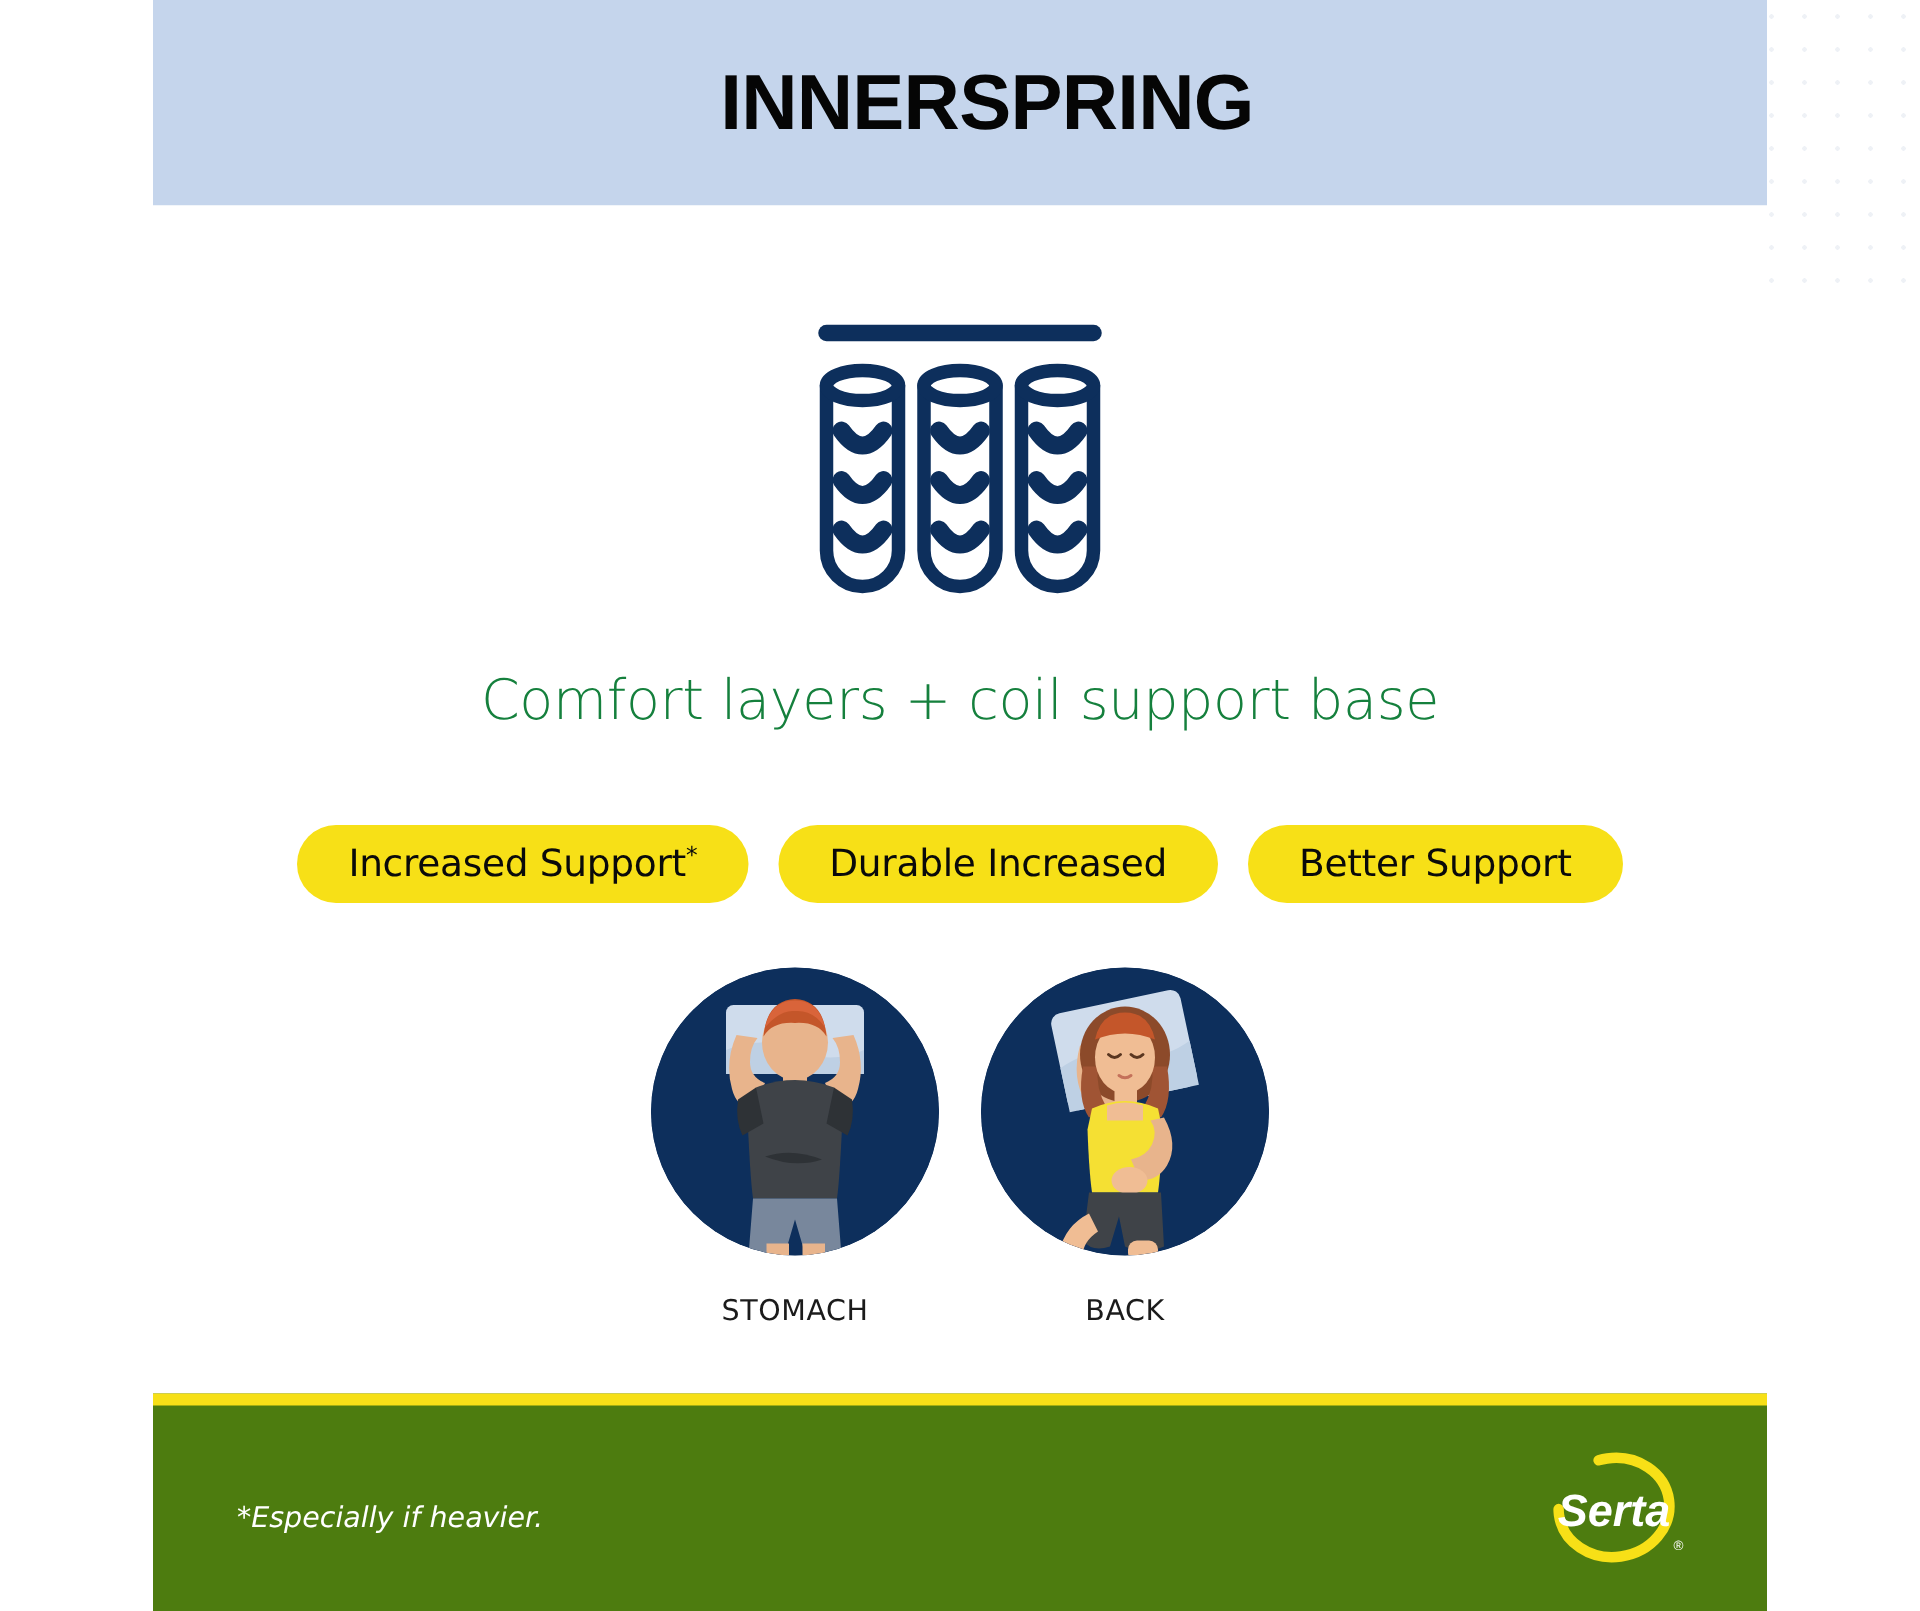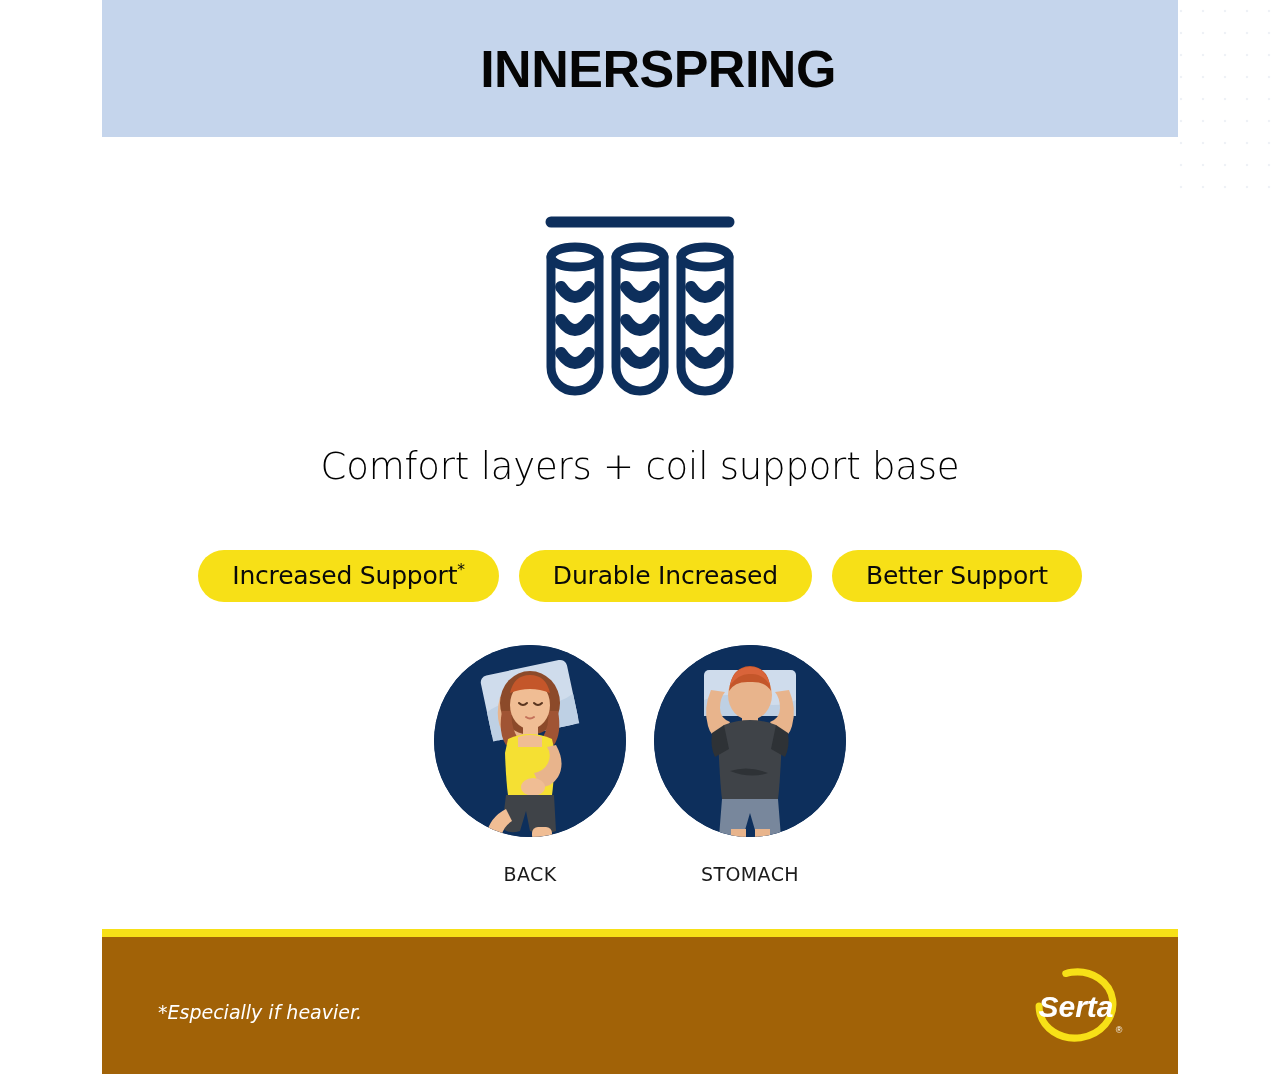--- a/index.html
+++ b/index.html
@@ -74,21 +74,21 @@
 
   .subtitle {
     position: absolute;
     top: 308px;
     left: 0;
     right: 0;
     text-align: center;
     font-family: "DejaVu Sans", sans-serif;
     font-weight: 300;
     font-size: 37px;
-    color: #000000;
+    color: #15803d;
     letter-spacing: -0.2px;
   }
 
   .pills {
     position: absolute;
     top: 413px;
     left: 0;
     right: 0;
     display: flex;
     justify-content: center;
@@ -146,21 +146,21 @@
     font-weight: 400;
     font-size: 19px;
     letter-spacing: 0.4px;
     color: #1b1b1b;
   }
 
   
   .footer {
     flex: none;
     height: 137px;
-    background: #a16207;
+    background: #4d7c0f;
     border-top: 8px solid #f7e017;
     position: relative;
     display: flex;
     align-items: center;
     text-align: right;
   }
   .footnote {
     position: absolute;
     left: 56px;
     top: 64px;
@@ -238,64 +238,20 @@
       </div>
     </div>
 
     <div class="positions">
 
       <div class="position">
         <div class="position-circle">
           <svg width="192" height="192" viewBox="0 0 192 192">
             <circle cx="96" cy="96" r="96" fill="#0d2f5c"></circle>
 
-            <g transform="rotate(-12 96 58)">
-              <rect x="52" y="22" width="88" height="66" rx="7" fill="#cfdcec"></rect>
-              <path d="M52 58 q22 -10 44 0 q22 10 44 0 l0 30 l-88 0 z" fill="#bed0e4"></path>
-            </g>
-
-            <path d="M66 52 q-6 22 4 38 q6 10 16 12 l6 -16 q-10 -4 -13 -13 q-4 -12 1 -21 z" fill="#e8b48c"></path>
-
-            <ellipse cx="96" cy="58" rx="30" ry="32" fill="#8c4a2a"></ellipse>
-            <path d="M68 66 q-4 22 4 34 l12 -6 q-8 -14 -6 -28 z" fill="#a05434"></path>
-            <path d="M124 66 q4 22 -4 34 l-12 -6 q8 -14 6 -28 z" fill="#a05434"></path>
-
-            <ellipse cx="96" cy="60" rx="20" ry="24" fill="#f0bd94"></ellipse>
-
-            <path d="M76 48 q4 -18 20 -18 q16 0 20 18 q-20 -8 -40 0 z" fill="#c4562a"></path>
-
-            <path d="M85 58 q4 4 8 0" stroke="#5a3620" stroke-width="2" fill="none" stroke-linecap="round"></path>
-            <path d="M100 58 q4 4 8 0" stroke="#5a3620" stroke-width="2" fill="none" stroke-linecap="round"></path>
-
-            <path d="M92 72 q4 3 8 0" stroke="#c4715a" stroke-width="2" fill="none" stroke-linecap="round"></path>
-
-            <rect x="89" y="80" width="15" height="10" fill="#f0bd94"></rect>
-
-            <path d="M74 94 q22 -10 44 0 l3 14 q-1 28 -3 42 l-44 0 q-2 -14 -3 -42 z" fill="#f5e033"></path>
-            <path d="M84 92 l0 10 l24 0 l0 -10 q-12 -4 -24 0 z" fill="#f0bd94"></path>
-
-            <path d="M122 100 q10 18 2 32 q-6 10 -18 10 l-6 -14 q10 -2 14 -10 q4 -9 -1 -16 z" fill="#e8b48c"></path>
-
-            <ellipse cx="99" cy="142" rx="12" ry="9" fill="#f0bd94"></ellipse>
-
-            <path d="M72 150 l48 0 l2 36 q-14 6 -26 0 l-4 -20 l-6 20 q-12 4 -18 -4 z" fill="#3f4348"></path>
-
-            <path d="M72 164 q-16 8 -20 26 q-2 6 2 10 l14 -4 q-2 -12 10 -20 z" fill="#f0bd94"></path>
-
-            <rect x="98" y="182" width="20" height="14" rx="6" fill="#f0bd94"></rect>
-          </svg>
-        </div>
-        <div class="position-label">BACK</div>
-      </div>
-
-      <div class="position">
-        <div class="position-circle">
-          <svg width="192" height="192" viewBox="0 0 192 192">
-            <circle cx="96" cy="96" r="96" fill="#0d2f5c"></circle>
-
             <rect x="50" y="25" width="92" height="46" rx="5" fill="#cfdcec"></rect>
             <path d="M50 55 q24 -10 46 0 q24 10 46 0 l0 16 l-92 0 z" fill="#bed0e4"></path>
 
             <path d="M57 45 q-8 18 -3 36 q3 12 14 14 l8 -18 q-10 -4 -10 -14 q0 -10 5 -16 z" fill="#e8b48c"></path>
             <path d="M135 45 q8 18 3 36 q-3 12 -14 14 l-8 -18 q10 -4 10 -14 q0 -10 -5 -16 z" fill="#e8b48c"></path>
 
             <ellipse cx="96" cy="50" rx="22" ry="25" fill="#e8b48c"></ellipse>
             <path d="M75 46 q2 -24 21 -25 q19 1 21 25 q-6 -10 -21 -9 q-15 -1 -21 9 z" fill="#c4562a"></path>
             <path d="M76 40 q10 -12 20 -11 q12 -1 20 11 q-4 -18 -20 -18 q-16 0 -20 18 z" fill="#d9643a"></path>
 
@@ -308,20 +264,64 @@
 
             <path d="M76 126 q18 -6 38 2 q-18 6 -38 -2 z" fill="#2e3236"></path>
 
             <path d="M68 154 l56 0 l3 38 l-24 0 l-7 -24 l-7 24 l-24 0 z" fill="#78879c"></path>
 
             <rect x="77" y="184" width="15" height="12" fill="#e8b48c"></rect>
             <rect x="101" y="184" width="15" height="12" fill="#e8b48c"></rect>
           </svg>
         </div>
         <div class="position-label">STOMACH</div>
+      </div>
+
+      <div class="position">
+        <div class="position-circle">
+          <svg width="192" height="192" viewBox="0 0 192 192">
+            <circle cx="96" cy="96" r="96" fill="#0d2f5c"></circle>
+
+            <g transform="rotate(-12 96 58)">
+              <rect x="52" y="22" width="88" height="66" rx="7" fill="#cfdcec"></rect>
+              <path d="M52 58 q22 -10 44 0 q22 10 44 0 l0 30 l-88 0 z" fill="#bed0e4"></path>
+            </g>
+
+            <path d="M66 52 q-6 22 4 38 q6 10 16 12 l6 -16 q-10 -4 -13 -13 q-4 -12 1 -21 z" fill="#e8b48c"></path>
+
+            <ellipse cx="96" cy="58" rx="30" ry="32" fill="#8c4a2a"></ellipse>
+            <path d="M68 66 q-4 22 4 34 l12 -6 q-8 -14 -6 -28 z" fill="#a05434"></path>
+            <path d="M124 66 q4 22 -4 34 l-12 -6 q8 -14 6 -28 z" fill="#a05434"></path>
+
+            <ellipse cx="96" cy="60" rx="20" ry="24" fill="#f0bd94"></ellipse>
+
+            <path d="M76 48 q4 -18 20 -18 q16 0 20 18 q-20 -8 -40 0 z" fill="#c4562a"></path>
+
+            <path d="M85 58 q4 4 8 0" stroke="#5a3620" stroke-width="2" fill="none" stroke-linecap="round"></path>
+            <path d="M100 58 q4 4 8 0" stroke="#5a3620" stroke-width="2" fill="none" stroke-linecap="round"></path>
+
+            <path d="M92 72 q4 3 8 0" stroke="#c4715a" stroke-width="2" fill="none" stroke-linecap="round"></path>
+
+            <rect x="89" y="80" width="15" height="10" fill="#f0bd94"></rect>
+
+            <path d="M74 94 q22 -10 44 0 l3 14 q-1 28 -3 42 l-44 0 q-2 -14 -3 -42 z" fill="#f5e033"></path>
+            <path d="M84 92 l0 10 l24 0 l0 -10 q-12 -4 -24 0 z" fill="#f0bd94"></path>
+
+            <path d="M122 100 q10 18 2 32 q-6 10 -18 10 l-6 -14 q10 -2 14 -10 q4 -9 -1 -16 z" fill="#e8b48c"></path>
+
+            <ellipse cx="99" cy="142" rx="12" ry="9" fill="#f0bd94"></ellipse>
+
+            <path d="M72 150 l48 0 l2 36 q-14 6 -26 0 l-4 -20 l-6 20 q-12 4 -18 -4 z" fill="#3f4348"></path>
+
+            <path d="M72 164 q-16 8 -20 26 q-2 6 2 10 l14 -4 q-2 -12 10 -20 z" fill="#f0bd94"></path>
+
+            <rect x="98" y="182" width="20" height="14" rx="6" fill="#f0bd94"></rect>
+          </svg>
+        </div>
+        <div class="position-label">BACK</div>
       </div>
 
     </div>
   </div>
 
   <div class="footer">
     <div class="footnote">*Especially if heavier.</div>
     <svg class="serta-logo" viewBox="0 0 104 76">
       <ellipse cx="50" cy="38" rx="37" ry="33" fill="none" stroke="#f7e017" stroke-width="7" transform="rotate(-8 50 38)" stroke-dasharray="150 45" stroke-dashoffset="36" stroke-linecap="round"></ellipse>
       <text x="50" y="50" text-anchor="middle" font-family="'Liberation Sans', sans-serif" font-size="30" font-weight="700" font-style="italic" fill="#ffffff">Serta</text>

